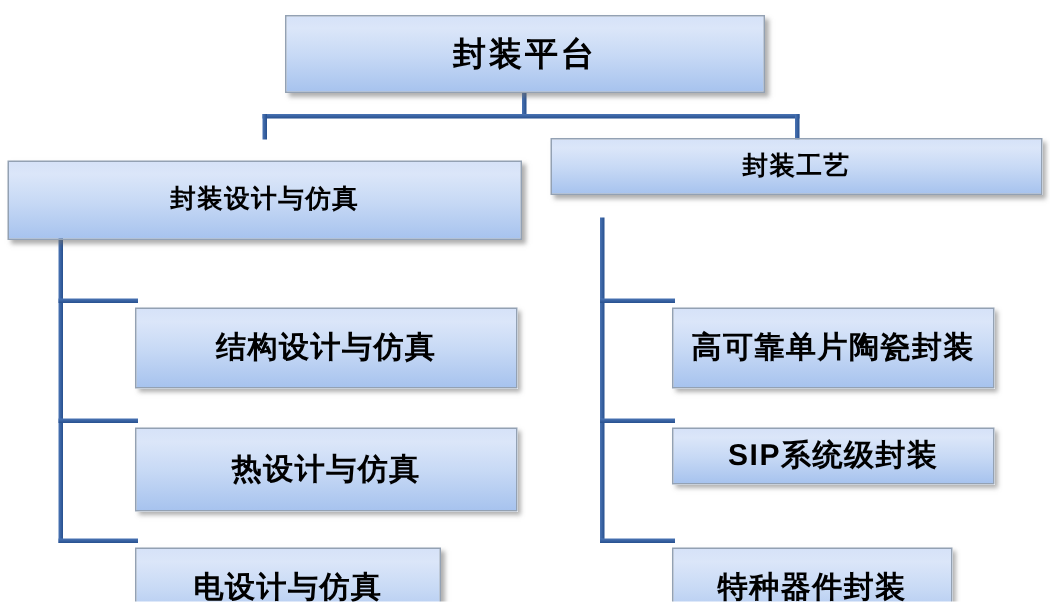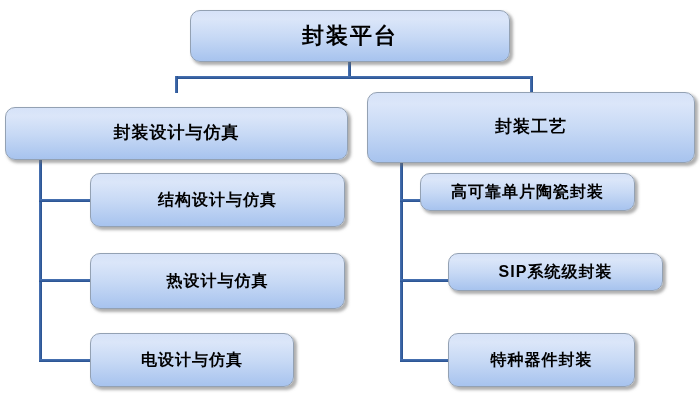--- a/index.html
+++ b/index.html
@@ -20,34 +20,34 @@
     position:relative;
     width:700px;
     height:401px;
     background:var(--bg);
     overflow:hidden;
   }
   .node{
     position:absolute;
     box-sizing:border-box;
     border:1px solid var(--box-border);
-    border-radius:10px;
+    border-radius:0;
     background:linear-gradient(180deg,var(--grad-top) 0%,#dbe6f9 16%,var(--grad-mid) 52%,var(--grad-bot) 100%);
     box-shadow:2.5px 2.5px 3px rgba(110,110,110,0.55);
     display:flex;
     align-items:center;
     justify-content:center;
     text-align:center;
     color:var(--text);
     font-weight:bold;
   }
   .node span{display:block;line-height:1.1;}
   .lvl1{font-size:22px;letter-spacing:2px;}
   .lvl2{font-size:17px;letter-spacing:1px;}
-  .lvl3{font-size:16px;letter-spacing:1px;}
+  .lvl3{font-size:20px;letter-spacing:1px;margin-top:32px;}
   .conn{
     position:absolute;
     background:var(--connector);
   }
   .conn.h{
     background:linear-gradient(180deg,#4a74b4 0%,#27508f 100%);
   }
   .conn.v{
     background:linear-gradient(90deg,#4a74b4 0%,#27508f 100%);
   }
@@ -72,35 +72,35 @@
   <div class="conn h" style="left:400px;top:279px;width:50px;height:3px"></div>
   <div class="conn h" style="left:400px;top:359px;width:50px;height:3px"></div>
 
   <div class="node lvl1" style="left:190px;top:10px;width:320px;height:52px">
     <span>封装平台</span>
   </div>
 
   <div class="node lvl2" style="left:5px;top:107px;width:343px;height:53px">
     <span>封装设计与仿真</span>
   </div>
-  <div class="node lvl2" style="left:367px;top:92px;width:328px;height:71px">
+  <div class="node lvl2" style="left:367px;top:92px;width:328px;height:38px">
     <span>封装工艺</span>
   </div>
 
   <div class="node lvl3" style="left:90px;top:173px;width:255px;height:54px">
     <span>结构设计与仿真</span>
   </div>
   <div class="node lvl3" style="left:90px;top:253px;width:255px;height:56px">
     <span>热设计与仿真</span>
   </div>
   <div class="node lvl3" style="left:90px;top:333px;width:204px;height:54px">
     <span>电设计与仿真</span>
   </div>
 
-  <div class="node lvl3" style="left:420px;top:173px;width:215px;height:38px">
+  <div class="node lvl3" style="left:448px;top:173px;width:215px;height:54px">
     <span>高可靠单片陶瓷封装</span>
   </div>
   <div class="node lvl3" style="left:448px;top:253px;width:215px;height:38px">
     <span>SIP系统级封装</span>
   </div>
   <div class="node lvl3" style="left:448px;top:333px;width:187px;height:54px">
     <span>特种器件封装</span>
   </div>
 
 </div>

